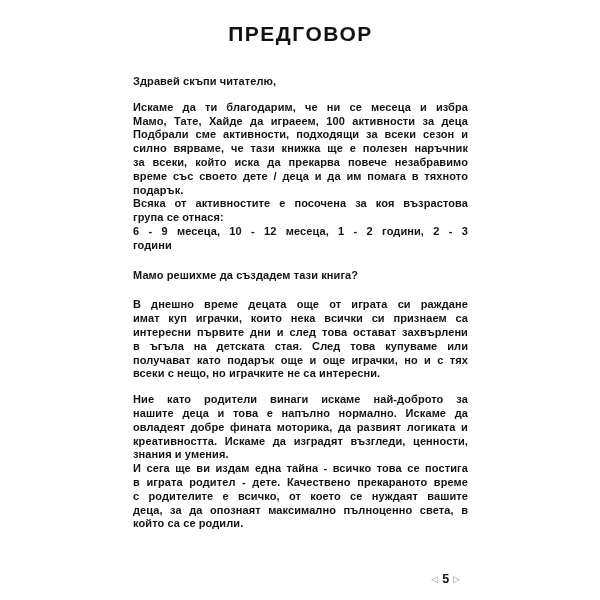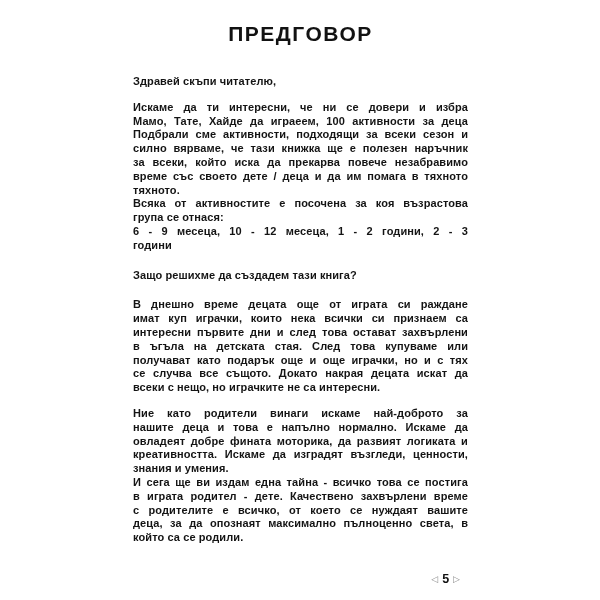--- a/index.html
+++ b/index.html
@@ -85,52 +85,51 @@
 <body>
 
 <div class="page">
   <div class="textblock">
     <h1 class="title">ПРЕДГОВОР</h1>
     <div class="body-text">
         <div class="group">
           <div class="line">Здравей скъпи читателю,</div>
         </div>
         <div class="group">
-          <div class="line fill">Искаме да ти интересни, че ни се довери и избра</div>
+          <div class="line fill">Искаме да ти благодарим, че ни се месеца и избра</div>
           <div class="line fill">Мамо, Тате, Хайде да играеем, 100 активности за деца</div>
           <div class="line fill">Подбрали сме активности, подходящи за всеки сезон и</div>
           <div class="line fill">силно вярваме, че тази книжка ще е полезен наръчник</div>
           <div class="line fill">за всеки, който иска да прекарва повече незабравимо</div>
           <div class="line fill">време със своето дете / деца и да им помага в тяхното</div>
-          <div class="line">тяхното.</div>
+          <div class="line">подарък.</div>
           <div class="line fill">Всяка от активностите е посочена за коя възрастова</div>
           <div class="line">група се отнася:</div>
           <div class="line fill">6 - 9 месеца, 10 - 12 месеца, 1 - 2 години, 2 - 3</div>
           <div class="line">години</div>
         </div>
         <div class="group heading">
-          <div class="line">Защо решихме да създадем тази книга?</div>
+          <div class="line">Мамо решихме да създадем тази книга?</div>
         </div>
         <div class="group">
           <div class="line fill">В днешно време децата още от играта си раждане</div>
           <div class="line fill">имат куп играчки, които нека всички си признаем са</div>
           <div class="line fill">интересни първите дни и след това остават захвърлени</div>
           <div class="line fill">в ъгъла на детската стая. След това купуваме или</div>
           <div class="line fill">получават като подарък още и още играчки, но и с тях</div>
-          <div class="line fill">се случва все същото. Докато накрая децата искат да</div>
           <div class="line">всеки с нещо, но играчките не са интересни.</div>
         </div>
         <div class="group">
           <div class="line fill">Ние като родители винаги искаме най-доброто за</div>
           <div class="line fill">нашите деца и това е напълно нормално. Искаме да</div>
           <div class="line fill">овладеят добре фината моторика, да развият логиката и</div>
           <div class="line fill">креативността. Искаме да изградят възгледи, ценности,</div>
           <div class="line">знания и умения.</div>
           <div class="line fill">И сега ще ви издам една тайна - всичко това се постига</div>
-          <div class="line fill">в играта родител - дете. Качествено захвърлени време</div>
+          <div class="line fill">в играта родител - дете. Качествено прекараното време</div>
           <div class="line fill">с родителите е всичко, от което се нуждаят вашите</div>
           <div class="line fill">деца, за да опознаят максимално пълноценно света, в</div>
           <div class="line">който са се родили.</div>
         </div>
       </div>
   </div>
 
   <div class="footer">
     <span class="footer-inner">
       <span class="pager-arrow">◁</span>

